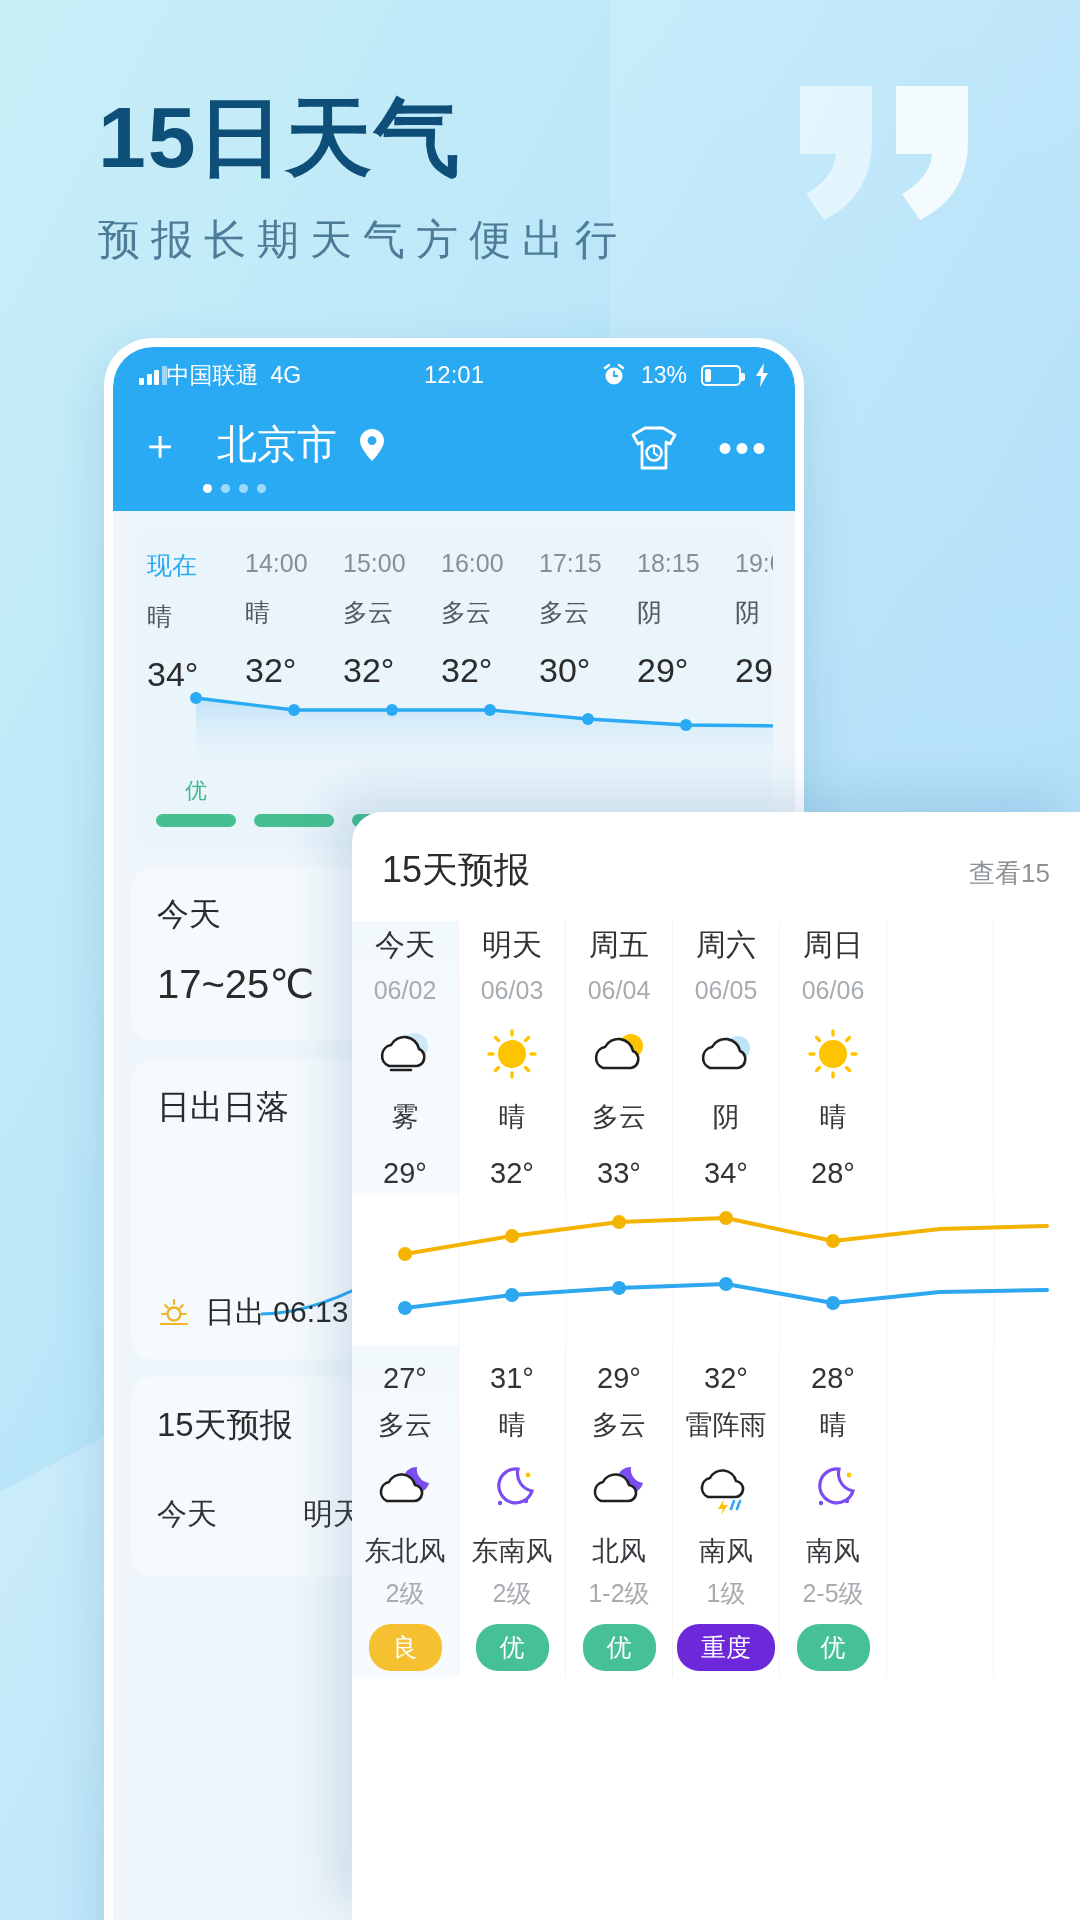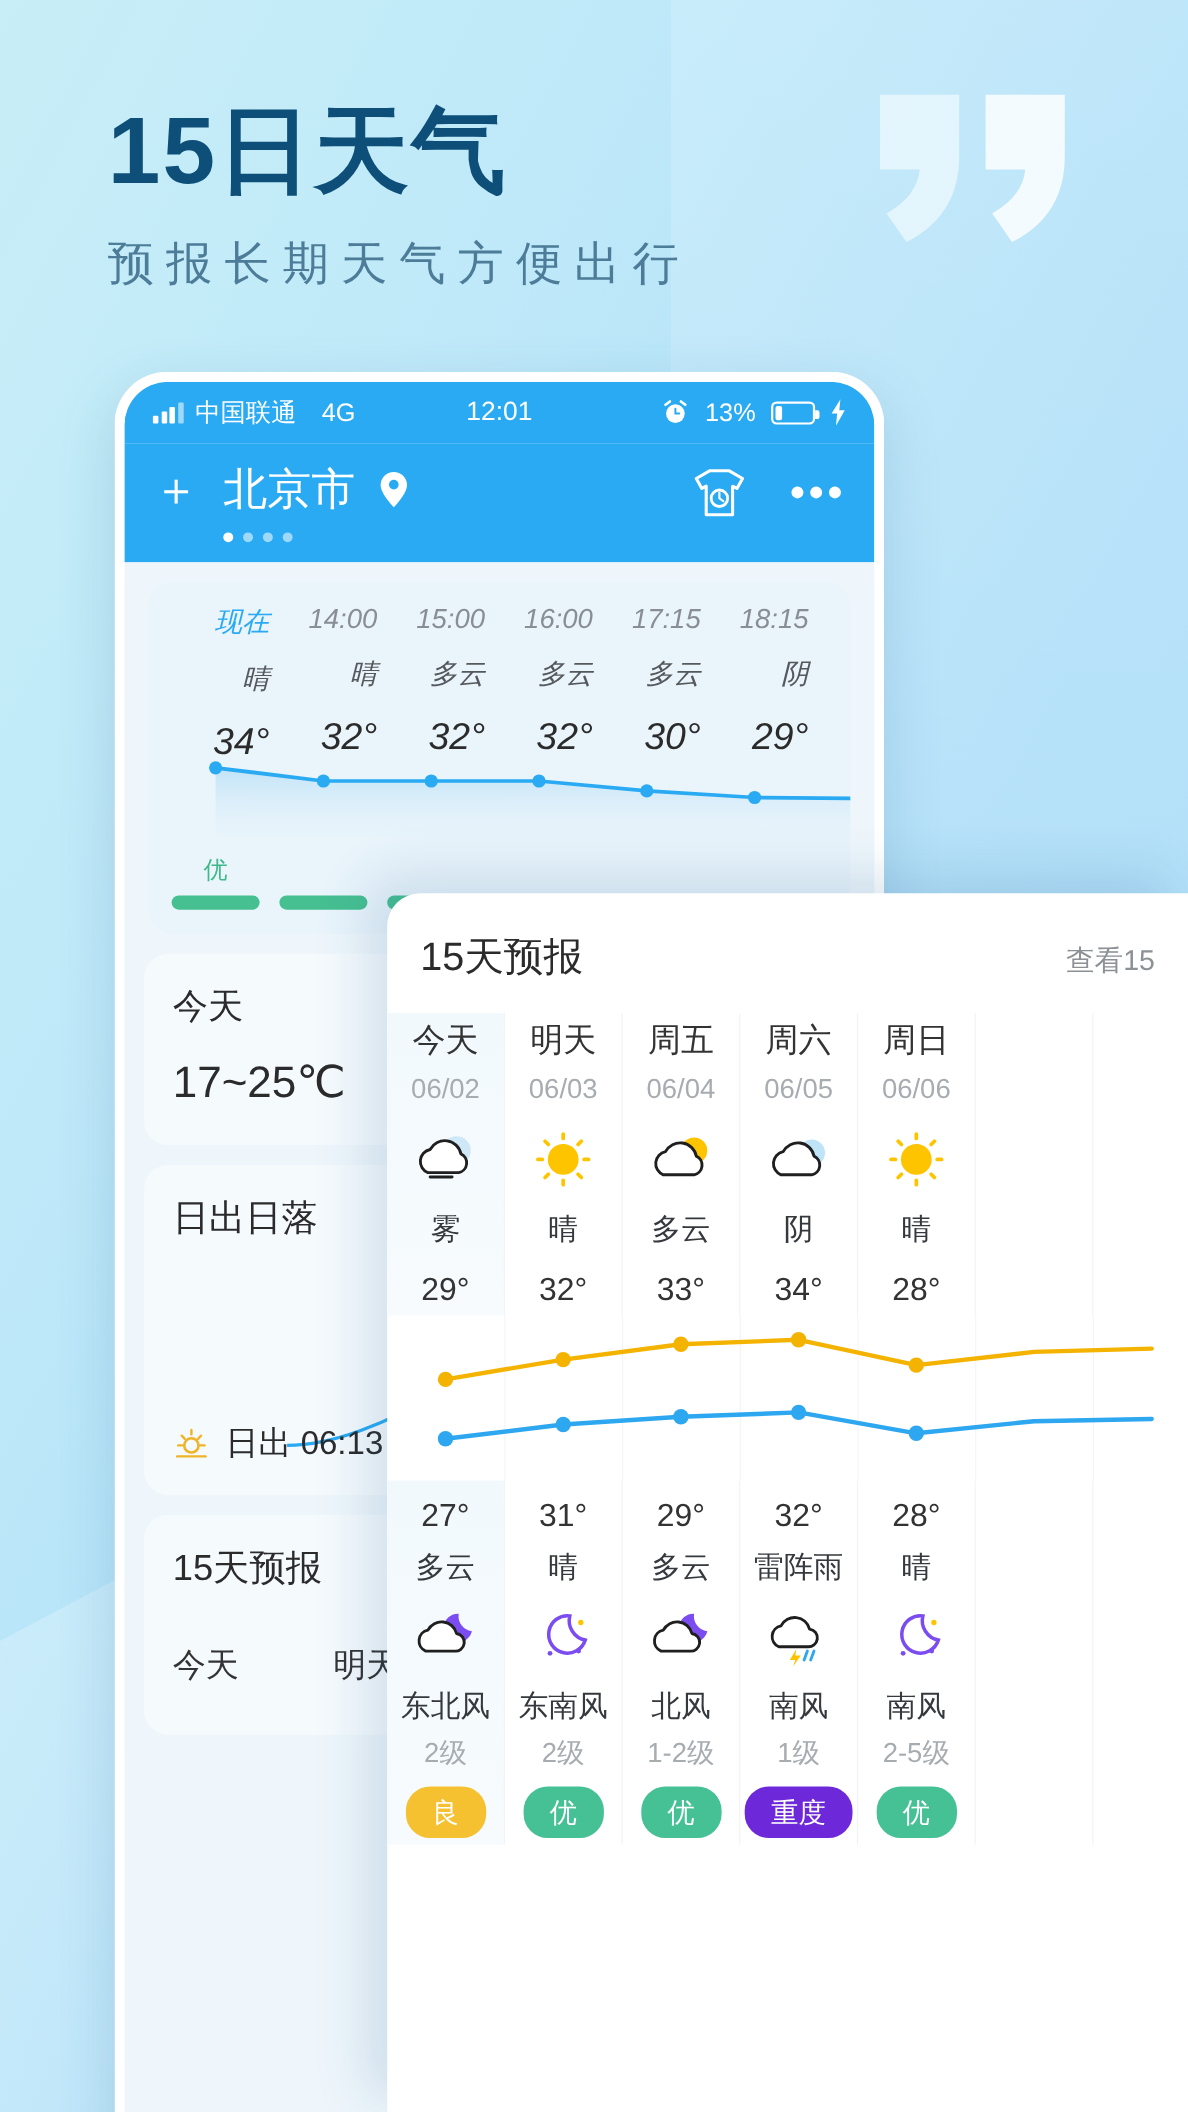--- a/index.html
+++ b/index.html
@@ -58,21 +58,21 @@
     overflow: hidden;
     background: #eef6fb;
   }
 
   
   .statusbar {
     height: 56px; background: #29aaf3; color: #fff;
     display: flex; align-items: center; padding: 0 26px;
     font-size: 23px; position: relative;
   }
-  .sb-left { display: flex; align-items: center; gap: 11px; }
+  .sb-left { display: flex; align-items: center; }
   .sb-center {
     position: absolute; left: 0; right: 0; text-align: center;
     font-size: 24px; pointer-events: none;
   }
   .sb-right {
     margin-left: auto; display: flex; align-items: center; gap: 14px;
     position: relative; z-index: 2;
   }
   .sig { display: flex; align-items: flex-end; gap: 2.5px; height: 20px; }
   .sig i { display: block; width: 5px; background: #fff; border-radius: 1px; }
@@ -88,42 +88,42 @@
   }
   .batt span { display: block; height: 100%; width: 18%; background: #fff; border-radius: 2px; }
 
   
   .navbar {
     background: #29aaf3; color: #fff; padding: 14px 26px 18px 26px;
     display: flex; align-items: flex-start;
   }
   .nav-left { display: flex; align-items: center; gap: 22px; }
   .plus { font-size: 42px; font-weight: 300; line-height: 1; }
-  .city { font-size: 40px; font-weight: 500; }
+  .city { font-size: 40px; font-weight: 500; margin-left: 14px; }
   .dots { display: flex; gap: 9px; margin-top: 12px; margin-left: 64px; }
   .dots i { width: 9px; height: 9px; border-radius: 50%; background: rgba(255,255,255,0.55); }
   .dots i.on { background: #fff; }
   .nav-right { margin-left: auto; display: flex; align-items: center; gap: 38px; padding-top: 6px; }
   .ellipsis { font-size: 40px; letter-spacing: 3px; line-height: 0.5; }
 
   
   .content { background: #eef6fb; padding: 0 0 20px 0; position: relative; }
 
   .card {
     background: #f5fafd; border-radius: 22px; margin: 16px 18px 0 18px;
     padding: 22px 24px;
   }
   .card-title { font-size: 33px; color: #2b2b2b; font-weight: 500; }
 
   .hourly-box {
     margin: 18px 22px 0 22px; background: #e9f4fb; border-radius: 22px;
     padding: 20px 0 0 0; overflow: hidden; position: relative; height: 320px;
   }
   .hour-row { display: flex; padding: 0 12px; }
-  .hour-col { min-width: 98px; text-align: right; flex: 0 0 98px; font-style: italic; }
+  .hour-col { min-width: 98px; text-align: left; flex: 0 0 98px; }
   .h-time { font-size: 25px; color: #888e93; }
   .h-time.now { color: #29aaf3; }
   .h-cond { font-size: 25px; color: #55595c; margin-top: 18px; }
   .h-temp { font-size: 34px; color: #2b2b2b; margin-top: 22px; }
 
   .aqi-row { display: flex; padding: 0 12px; margin-top: 16px; align-items: flex-end; }
   .aqi-col { flex: 0 0 98px; text-align: center; }
   .aqi-label { font-size: 22px; color: #3fb98a; }
   .aqi-bar { height: 13px; border-radius: 7px; margin: 8px 9px 0 9px; background: #46bf91; }
   .aqi-bar.y { background: #dfc03a; }

